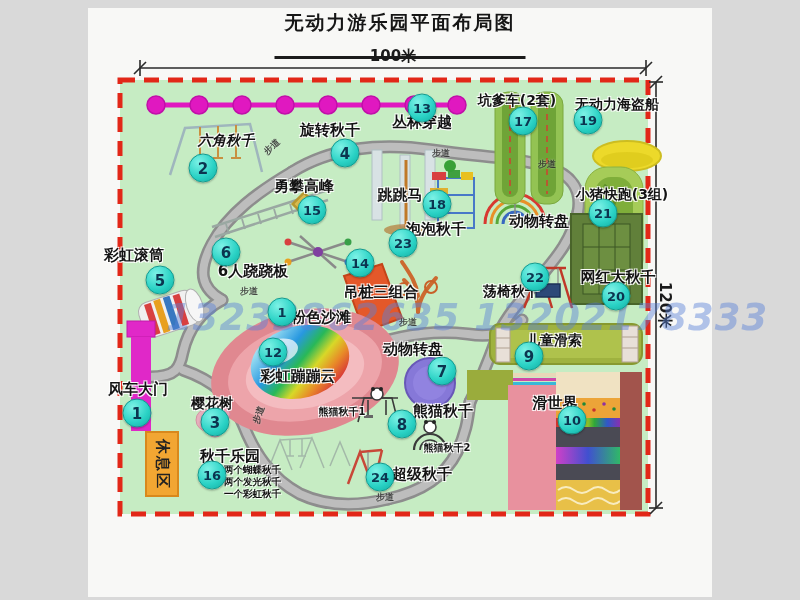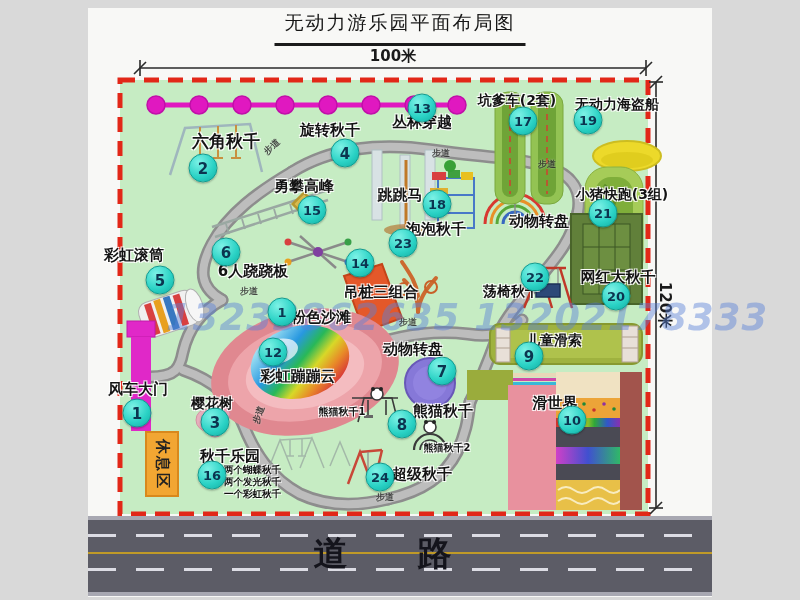--- a/index.html
+++ b/index.html
@@ -1,19 +1,19 @@
 <!DOCTYPE html>
 <html><head>
 <meta charset="utf-8">
 <style>
   html,body{margin:0;padding:0;}
   body{width:800px;height:600px;background:#d9d9d9;font-family:"DejaVu Sans","Liberation Sans",sans-serif;position:relative;overflow:hidden;}
   #stage{position:absolute;left:0;top:0;width:800px;height:600px;}
   .page{position:absolute;left:88px;top:8px;width:624px;height:589px;background:#f8f8f6;}
-  .title{position:absolute;left:50%;top:10px;transform:translateX(-50%);font-size:19px;font-weight:normal;letter-spacing:2px;color:#161616;border-bottom:3px solid #1b1b1b;padding:0 10px 7px;z-index:10;white-space:nowrap;text-align:right;}
+  .title{position:absolute;left:50%;top:10px;transform:translateX(-50%);font-size:19px;font-weight:bold;letter-spacing:2px;color:#161616;border-bottom:3px solid #1b1b1b;padding:0 10px 20px;z-index:10;white-space:nowrap;text-align:right;}
   svg.overlay{position:absolute;left:0;top:0;z-index:5;}
   .dim-label{position:absolute;font-size:15px;font-weight:bold;color:#1a1a1a;z-index:12;white-space:nowrap;}
   .dim-h{left:393px;top:56px;transform:translate(-50%,-50%);}
   .dim-v{left:664px;top:305px;transform:translate(-50%,-50%) rotate(90deg);}
   .map-label{position:absolute;transform:translate(-50%,-50%);font-weight:bold;color:#141414;white-space:nowrap;z-index:30;
     text-shadow:1px 1px 0 rgba(255,255,255,.9),-1px -1px 0 rgba(255,255,255,.9),1px -1px 0 rgba(255,255,255,.9),-1px 1px 0 rgba(255,255,255,.9);}
   .badge{position:absolute;width:27px;height:27px;transform:translate(-50%,-50%);border-radius:50%;z-index:32;
     background:radial-gradient(circle at 35% 28%,#7df2e6,#2ad2c5 58%,#12aca0);border:1px solid #119a90;
     display:flex;align-items:center;justify-content:center;font-weight:bold;color:#0b3550;font-size:15px;box-shadow:0 1px 2px rgba(0,0,0,.3);}
   .badge.two{font-size:13px;}
@@ -351,21 +351,21 @@
 
   <div class="wm-phone">13233862635 13202178333</div>
 
   <div class="rest-area">
     <span>休息区</span>
   </div>
 
   <div id="feature-layer">
       <div class="map-label" style="left: 138px; top: 389px; font-size: 15px;">风车大门</div>
       <div class="badge" style="left: 137px; top: 413px;">1</div>
-      <div class="map-label" style="left: 226px; top: 141px; font-size: 17px;">六角秋千</div>
+      <div class="map-label" style="left: 226px; top: 141px; font-size: 14px; font-style: italic;">六角秋千</div>
       <div class="badge" style="left: 203px; top: 168px;">2</div>
       <div class="map-label" style="left: 212px; top: 404px; font-size: 14px;">樱花树</div>
       <div class="badge" style="left: 215px; top: 422px;">3</div>
       <div class="map-label" style="left: 330px; top: 130px; font-size: 15px;">旋转秋千</div>
       <div class="badge" style="left: 345px; top: 153px;">4</div>
       <div class="map-label" style="left: 134px; top: 255px; font-size: 15px;">彩虹滚筒</div>
       <div class="badge" style="left: 160px; top: 280px;">5</div>
       <div class="map-label" style="left: 253px; top: 271px; font-size: 15px;">6人跷跷板</div>
       <div class="badge" style="left: 226px; top: 252px;">6</div>
       <div class="map-label" style="left: 413px; top: 349px; font-size: 15px;">动物转盘</div>
@@ -412,21 +412,13 @@
       <div class="walkway" style="left: 547px; top: 164px; font-size: 9px;">步道</div>
       <div class="walkway" style="left: 249px; top: 291px; font-size: 9px;">步道</div>
       <div class="walkway" style="left: 259px; top: 415px; font-size: 9px; transform: translate(-50%, -50%) rotate(-70deg);">步道</div>
       <div class="walkway" style="left: 408px; top: 322px; font-size: 9px;">步道</div>
       <div class="walkway" style="left: 385px; top: 497px; font-size: 9px;">步道</div>
       <div class="sub-item" style="left: 224px; top: 464px; transform: none;">两个蝴蝶秋千</div>
       <div class="sub-item" style="left: 224px; top: 476px; transform: none;">两个发光秋千</div>
       <div class="sub-item" style="left: 224px; top: 488px; transform: none;">一个彩虹秋千</div>
     </div>
 
-  <div class="road">
-    <div class="road-edge" style="top:0"></div>
-    <div class="road-edge" style="bottom:0"></div>
-    <div class="road-dash" style="top:18px"></div>
-    <div class="road-yellow"></div>
-    <div class="road-dash" style="top:52px"></div>
-    <div class="road-label">道路</div>
-  </div>
 </div>
 
 </body></html>

